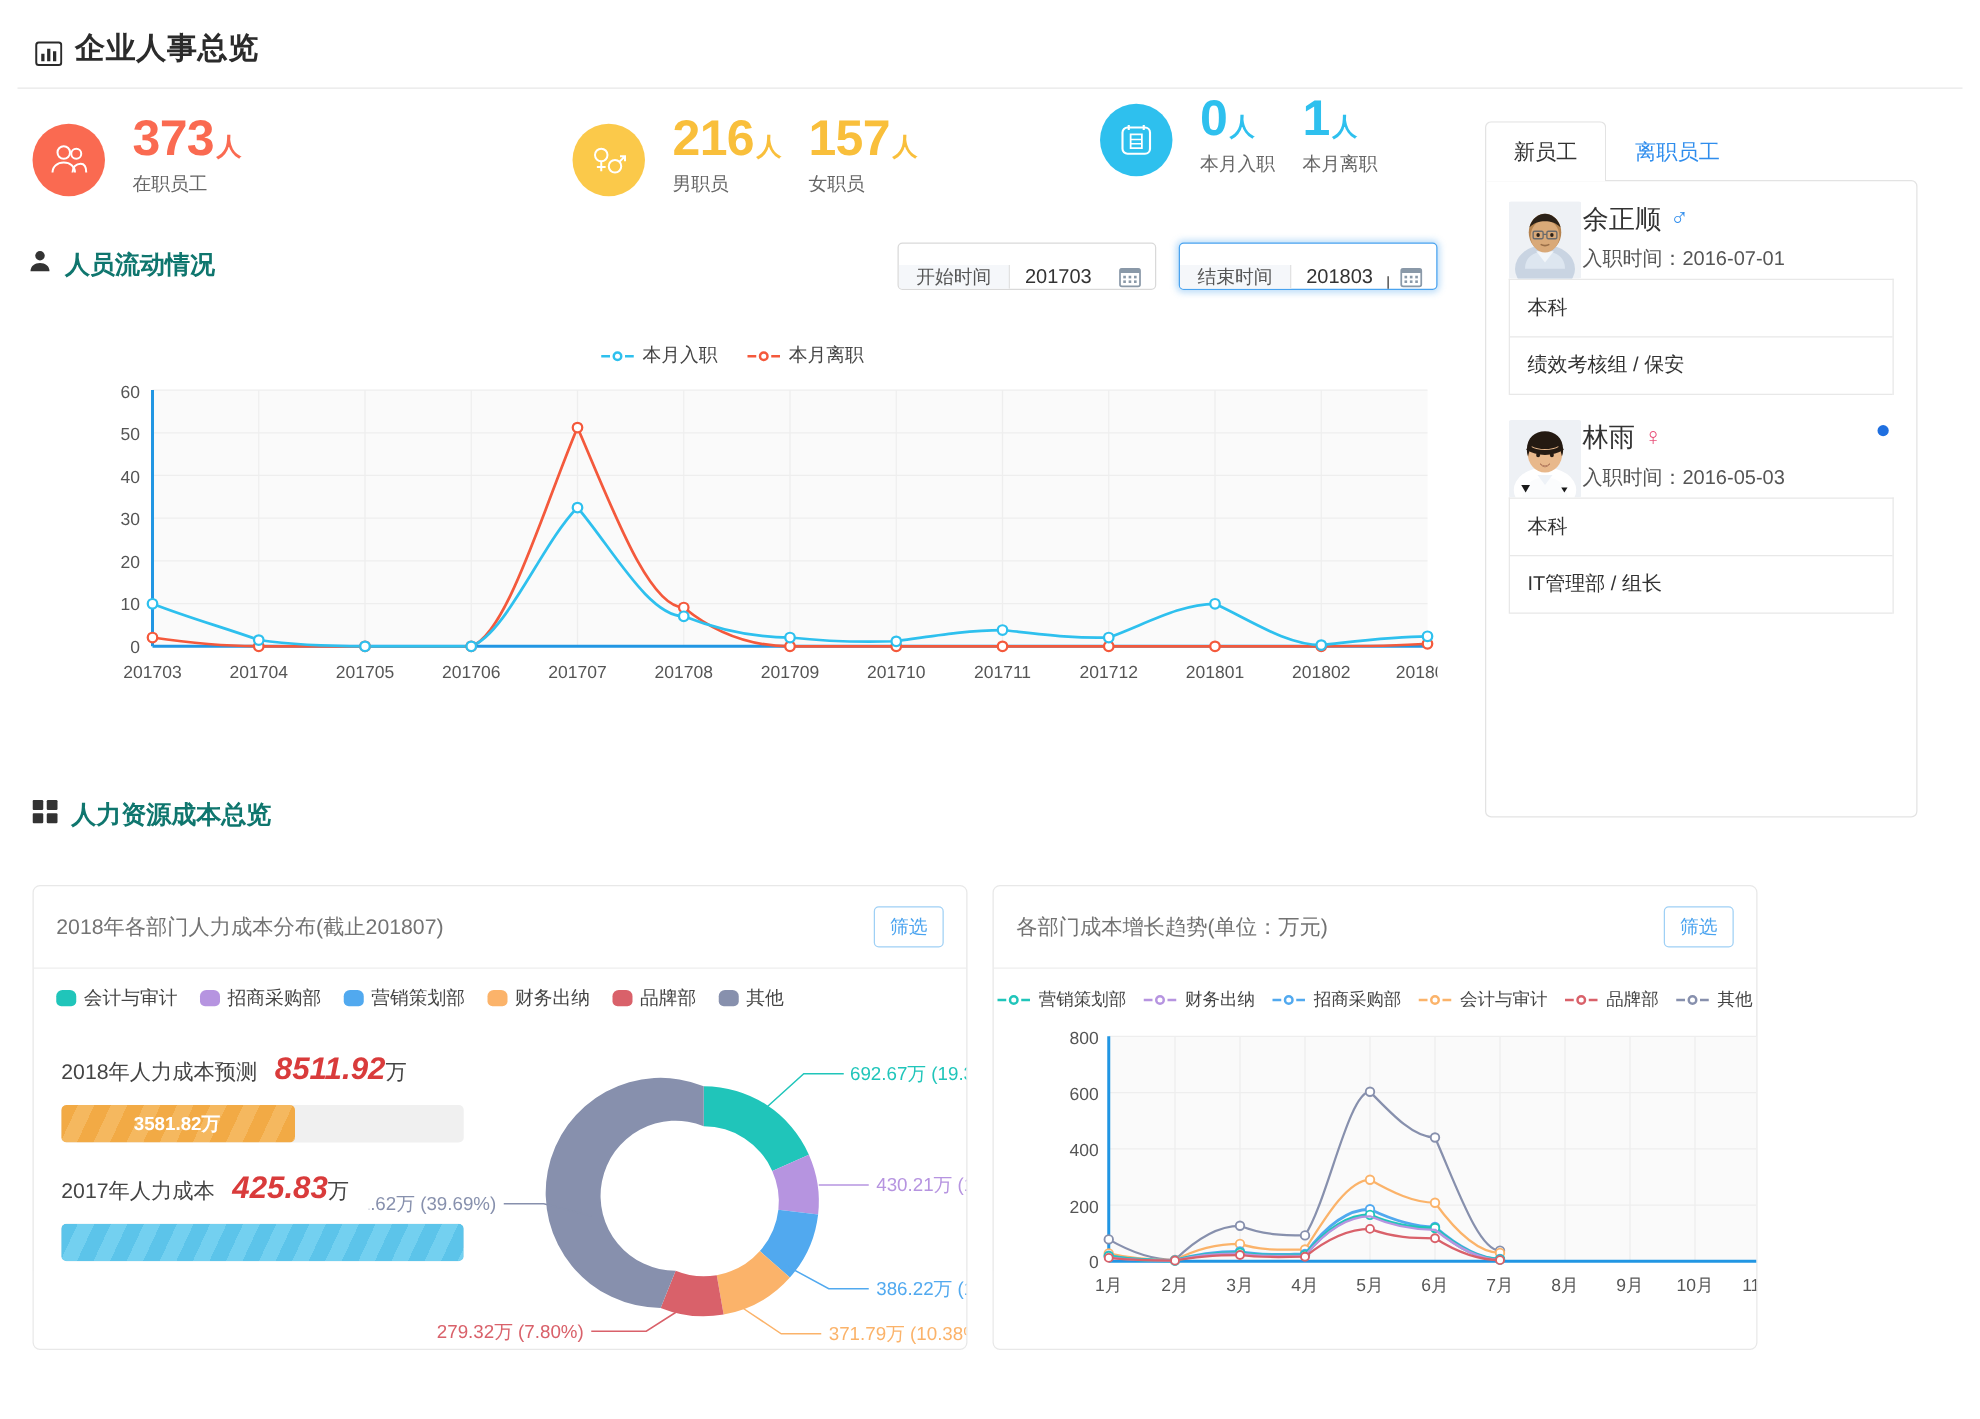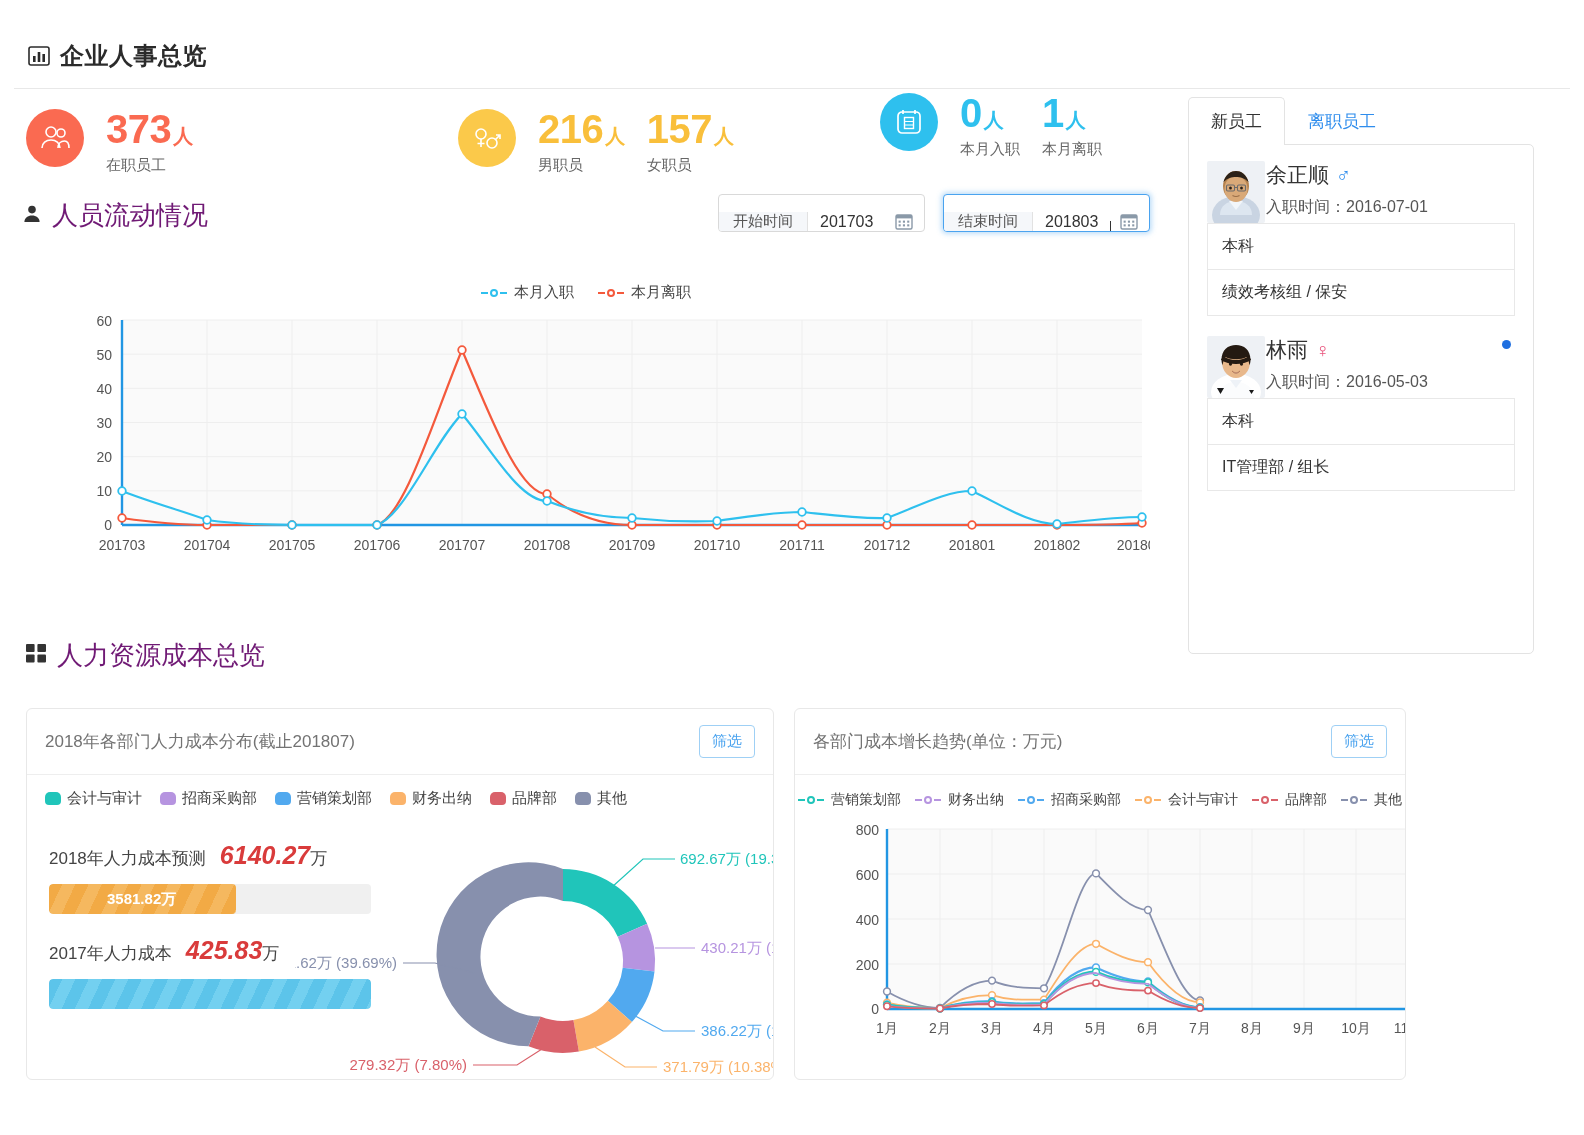--- a/index.html
+++ b/index.html
@@ -7,45 +7,45 @@
     width: 1584px; height: 1135px;
     background: #ffffff;
     font-family: "Liberation Sans", "DejaVu Sans", sans-serif;
     color: #333;
     overflow: hidden;
     position: relative;
   }
 
   
   .page-title-row {
-    display: flex; align-items: center; gap: 10px;
-    padding: 40px 0 16px 14px;
+    display: flex; align-items: flex-end; gap: 10px;
+    padding: 22px 0 16px 14px;
     border-bottom: 1px solid #e8e8e8;
     margin: 0 14px;
   }
   .page-title-row .bar-icon { width: 22px; height: 22px; display:block; }
   .page-title-text { font-size: 24px; font-weight: 700; color: #2b2b2b; letter-spacing: .5px; }
 
   
   .kpi-strip { position: relative; height: 98px; }
-  .kpi-group { position: absolute; display: flex; align-items: flex-start; }
+  .kpi-group { position: absolute; display: flex; align-items: flex-end; }
   .kpi-circle {
     width: 58px; height: 58px; border-radius: 50%;
     display: flex; align-items: center; justify-content: center;
     flex: none;
   }
   .kpi-items { display: flex; align-items: flex-start; }
   .kpi-item { margin-left: 22px; }
   .kpi-num { font-size: 40px; font-weight: 700; line-height: 1; letter-spacing: -.5px; }
   .kpi-num .unit { font-size: 20px; font-weight: 600; margin-left: 2px; }
   .kpi-label { font-size: 15px; color: #666; margin-top: 7px; }
 
   
   .section-head { display: flex; align-items: center; gap: 10px; }
-  .section-head .title { font-size: 26px; font-weight: 400; color: #701a75; }
+  .section-head .title { font-size: 20px; font-weight: 700; color: #0f766e; }
 
   
   .flow-area { position: relative; }
   .date-filters { position: absolute; right: 0; top: 0; display: flex; gap: 18px; }
   .date-field {
     display: flex; align-items: flex-end;
     border: 1px solid #d9d9d9; border-radius: 4px; overflow: hidden;
     background: #fff; height: 38px;
   }
   .date-field.focused { border-color: #4aa3ef; box-shadow: 0 0 5px 2px rgba(74,163,239,.35); }
@@ -504,21 +504,21 @@
     </div>
     <div class="dept-leg-item">
       <span class="dept-chip" style="background:#8790ad;"></span>
       <span>其他</span>
     </div>
   </div>
 
   <div style="position:absolute; left:22px; top:132px; width:322px;">
     <div class="cost-bar-label">
       <span>2018年人力成本预测</span>
-      <span class="cost-bar-big"><span>6140.27</span><span class="sfx">万</span></span>
+      <span class="cost-bar-big"><span>8511.92</span><span class="sfx">万</span></span>
     </div>
     <div class="track" style="margin-top:14px;">
       <div class="fill" style="width:58%; background:repeating-linear-gradient(115deg,#f2aa45 0 12px,#f5b85f 12px 24px);">
         <span>3581.82万</span>
       </div>
     </div>
 
     <div class="cost-bar-label" style="margin-top:22px;">
       <span>2017年人力成本</span>
       <span class="cost-bar-big"><span>425.83</span><span class="sfx">万</span></span>

